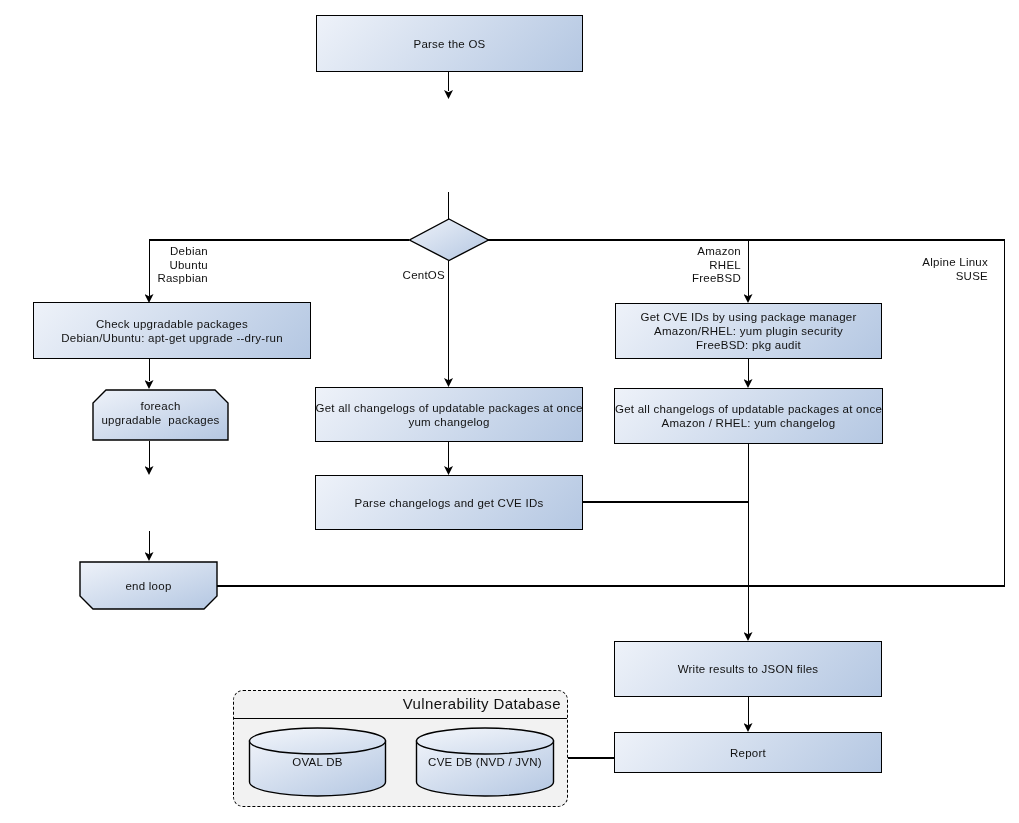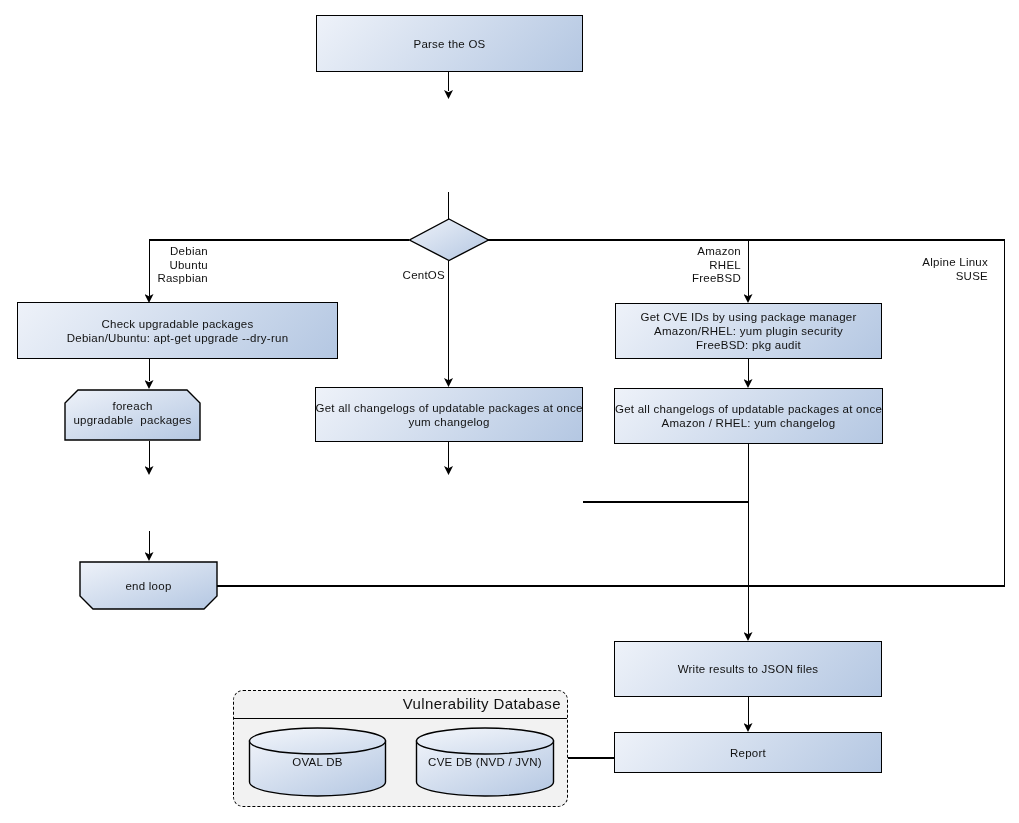--- a/index.html
+++ b/index.html
@@ -126,46 +126,49 @@
     <span class="node-text">Parse the OS</span>
   </div>
 
 
   <div class="shape" style="left:408px;top:218px;width:82px;height:44px">
     <svg width="82" height="44" viewBox="0 0 82 44">
       <polygon points="41,1 80.5,22 41,42.5 1.5,22" fill="url(#nodeGrad)" stroke="#000" stroke-width="1.4"></polygon>
     </svg>
   </div>
 
-  <div class="box" style="left:17px;top:302px;width:321px;height:57px">
+  <div class="box" style="left:33px;top:302px;width:278px;height:57px">
     <span class="node-text">Check upgradable packages
 Debian/Ubuntu: apt-get upgrade --dry-run</span>
   </div>
 
-  <div class="shape" style="left:64px;top:389px;width:137px;height:48px">
+  <div class="shape" style="left:92px;top:389px;width:137px;height:48px">
     <svg width="137" height="52" viewBox="0 0 137 52">
       <polygon points="14,1 123,1 136,14 136,51 1,51 1,14" fill="url(#nodeGrad)" stroke="#000" stroke-width="1.4"></polygon>
     </svg>
     <span class="node-text">foreach
 upgradable  packages</span>
   </div>
 
 
   <div class="shape" style="left:79px;top:561px;width:139px;height:49px">
     <svg width="139" height="49" viewBox="0 0 139 49">
       <polygon points="1,1 138,1 138,35 125,48 14,48 1,35" fill="url(#nodeGrad)" stroke="#000" stroke-width="1.4"></polygon>
     </svg>
     <span class="node-text">end loop</span>
   </div>
 
   <div class="box" style="left:315px;top:387px;width:268px;height:55px">
     <span class="node-text">Get all changelogs of updatable packages at once
 yum changelog</span>
   </div>
 
+  <div class="box" style="left:315px;top:475px;width:268px;height:55px">
+    <span class="node-text">Parse changelogs and get CVE IDs</span>
+  </div>
 
   <div class="box" style="left:615px;top:303px;width:267px;height:56px">
     <span class="node-text">Get CVE IDs by using package manager
 Amazon/RHEL: yum plugin security
 FreeBSD: pkg audit</span>
   </div>
 
   <div class="box" style="left:614px;top:388px;width:269px;height:56px">
     <span class="node-text">Get all changelogs of updatable packages at once
 Amazon / RHEL: yum changelog</span>

